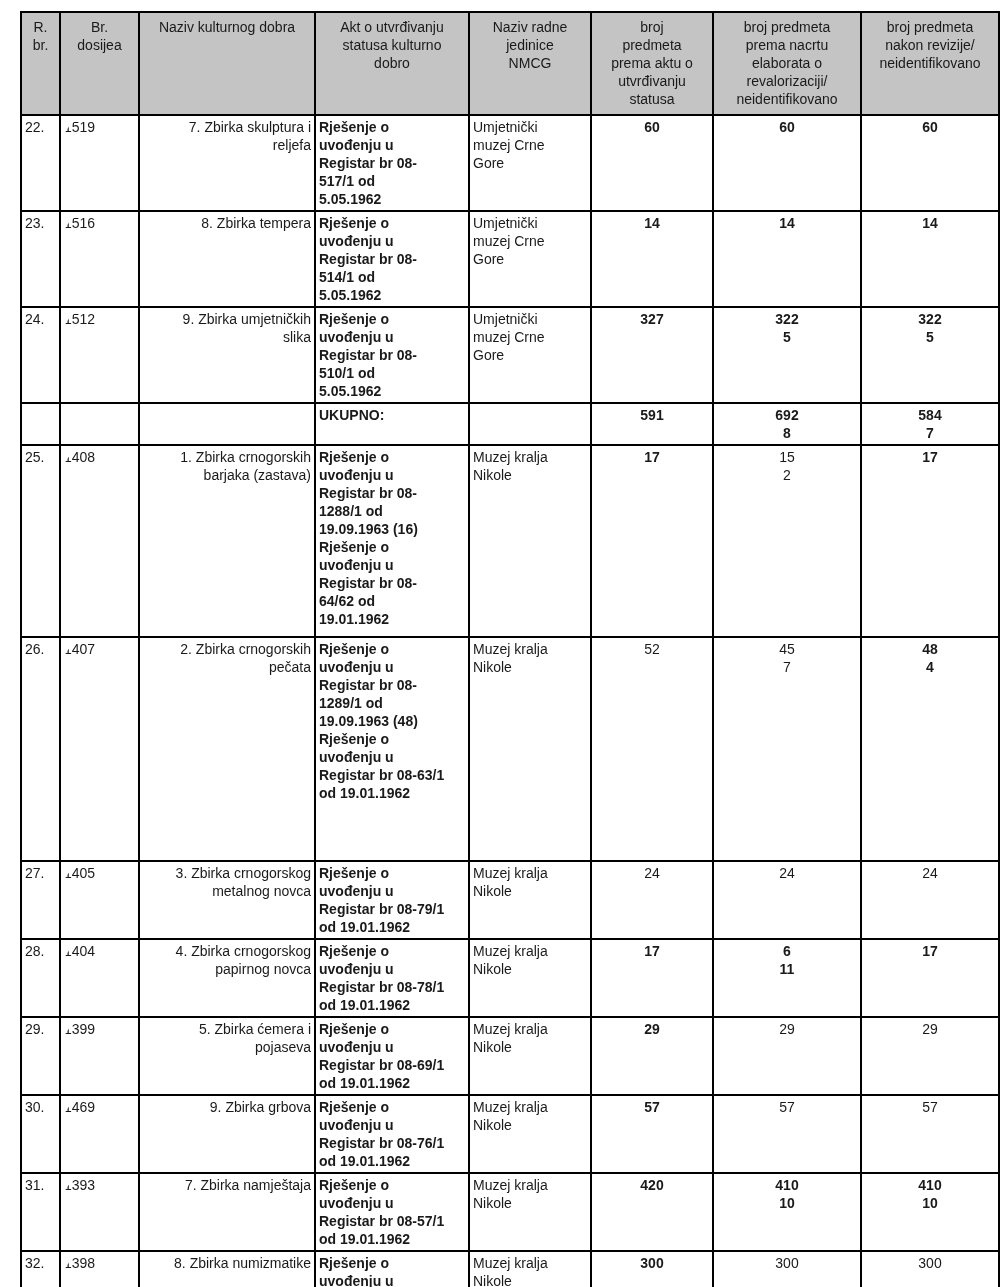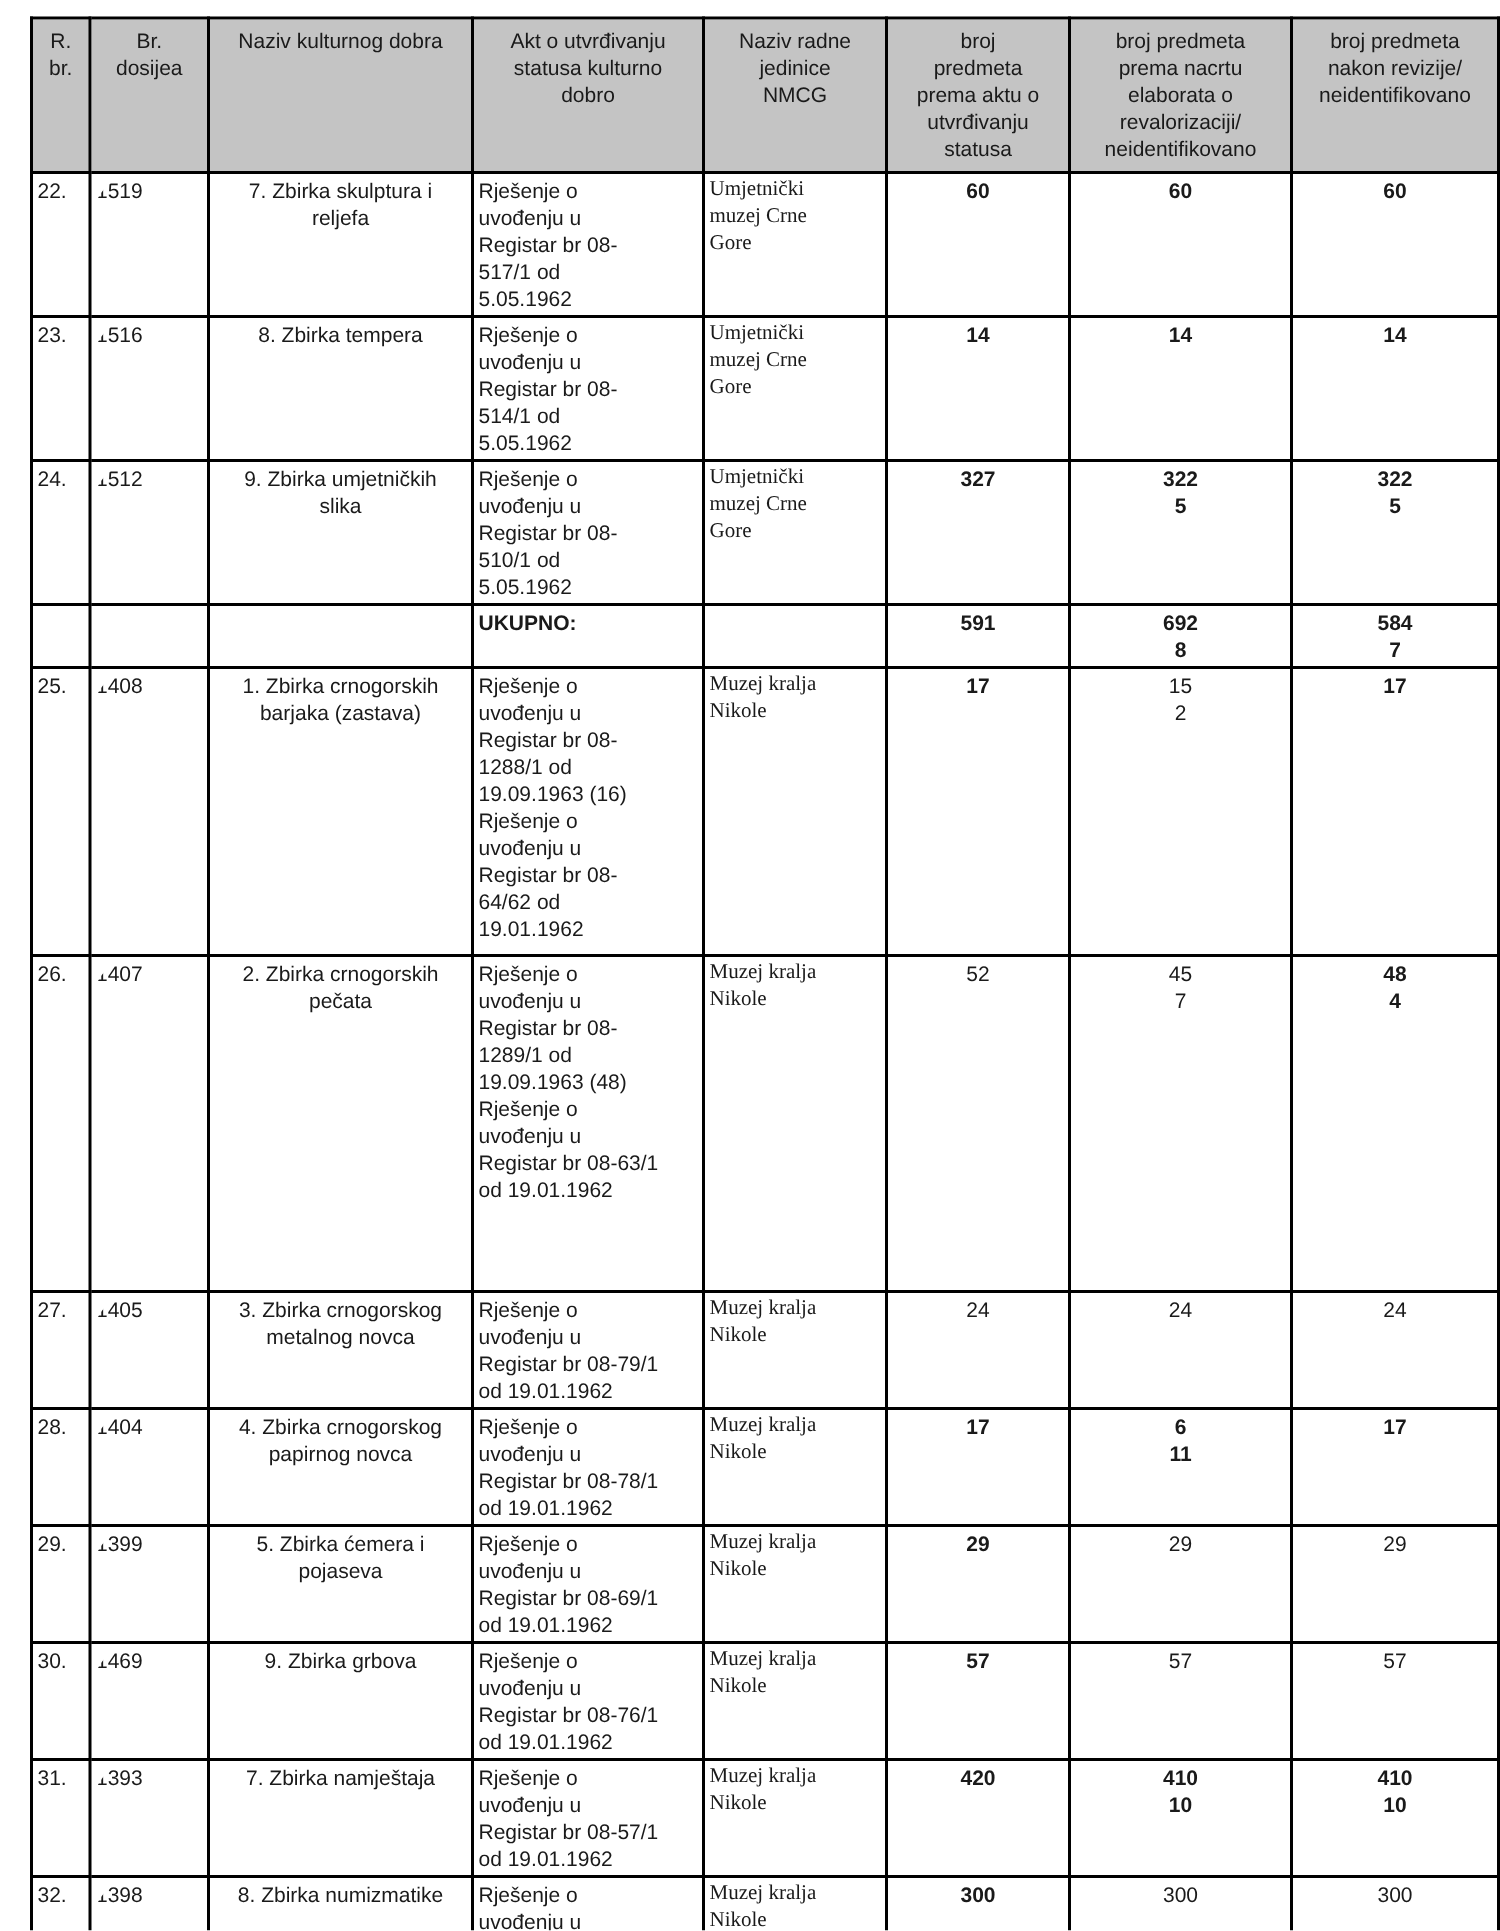--- a/index.html
+++ b/index.html
@@ -35,23 +35,23 @@
     overflow: hidden;
   }
   table.doc-table th {
     background: #c4c4c4;
     font-weight: normal;
     text-align: center;
     padding-top: 5px;
   }
   td.c-rbr    { text-align: left; padding-left: 5px; }
   td.c-dosije { text-align: left; padding-left: 8px; border-radius: 30px; }
-  td.c-naziv  { text-align: center; padding-left: 7px; }
-  td.c-akt    { text-align: left; padding-left: 3px; }
-  td.c-jed    { text-align: left; padding-left: 5px; font-family: Liberation Serif, serif; }
+  td.c-naziv  { text-align: right; padding-left: 7px; }
+  td.c-akt    { text-align: left; padding-left: 3px; font-weight: bold; }
+  td.c-jed    { text-align: left; padding-left: 5px; }
   td.c-num    { text-align: center; }
   .bold { font-weight: bold; }
 </style>
 </head>
 <body>
 
 <div class="page">
   <table class="doc-table">
     <colgroup>
       <col style="width:39px">

